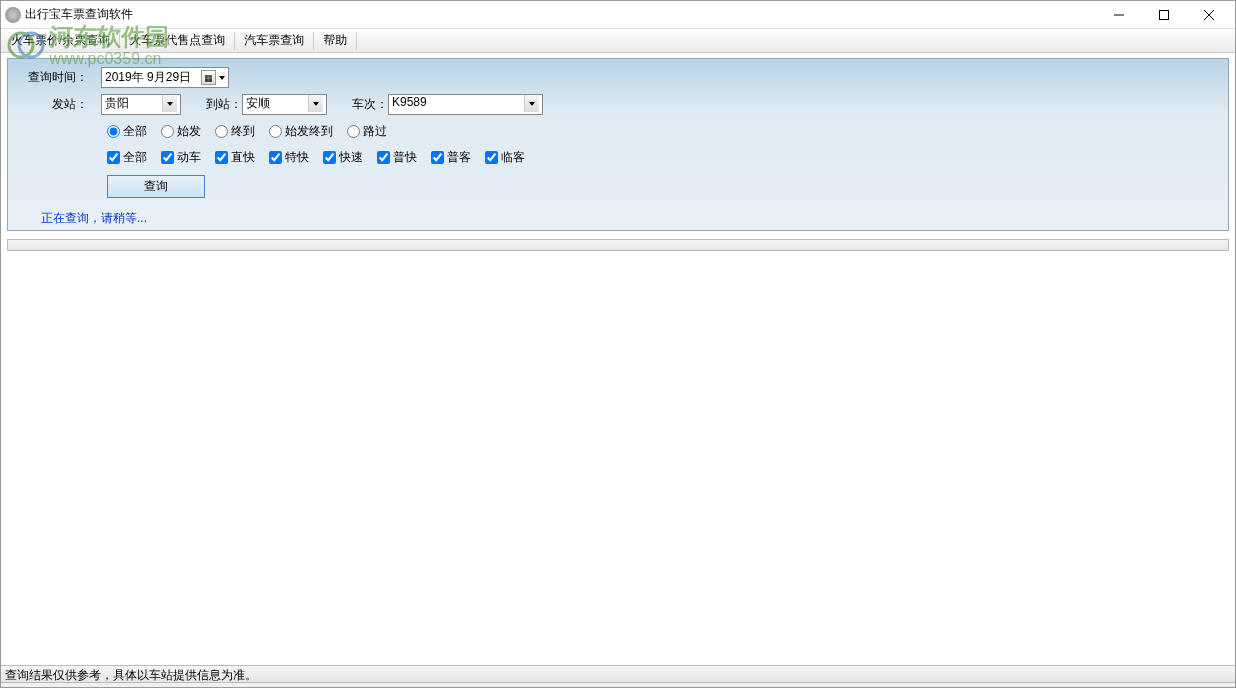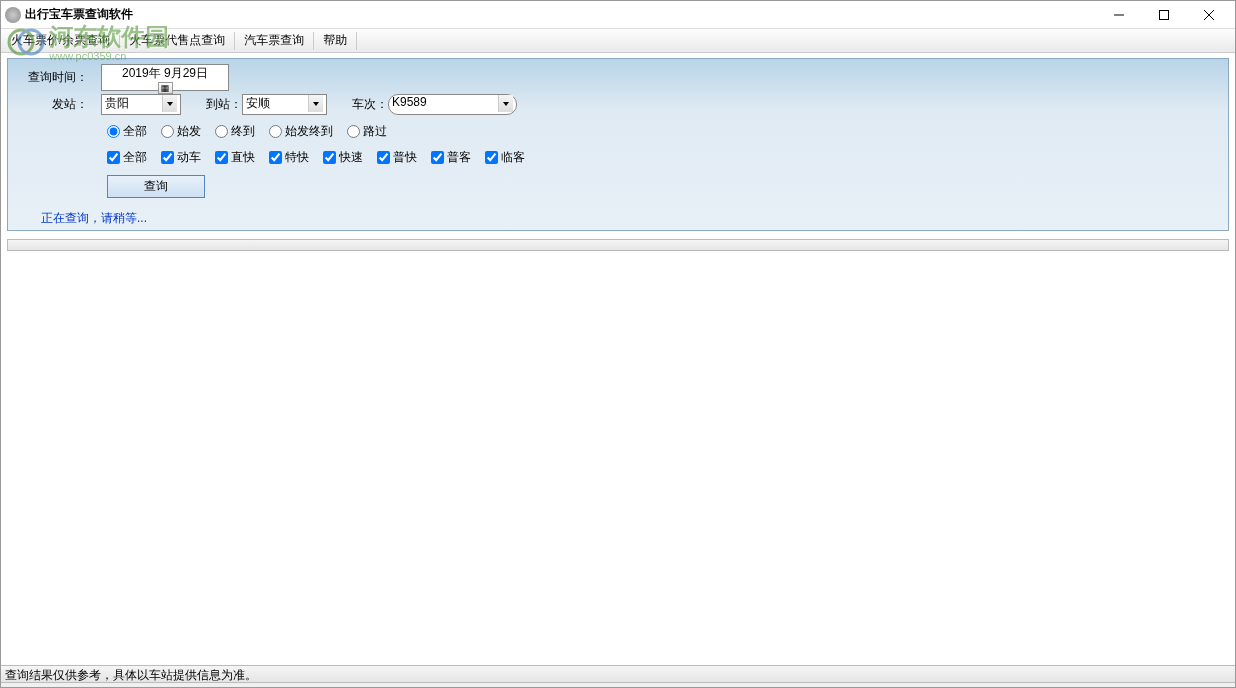--- a/index.html
+++ b/index.html
@@ -1,50 +1,50 @@
 <!DOCTYPE html>
 <html><head>
   <meta charset="utf-8">
   <style>
     * { margin: 0; padding: 0; box-sizing: border-box; font-family: "Microsoft YaHei", "SimSun", sans-serif; font-size: 12px; }
     body { background: #fff; width: 1236px; height: 688px; overflow: hidden; border: 1px solid #999; position: relative; }
     
-    .titlebar { height: 28px; background: #fff; display: flex; align-items: center; padding: 0 4px; border-bottom: 1px solid #ddd; font-weight: bold; }
+    .titlebar { height: 28px; background: #fff; display: flex; align-items: center; padding: 0 4px; border-bottom: 1px solid #ddd; }
     .titlebar .app-icon { width: 16px; height: 16px; margin-right: 4px; border-radius: 50%; background: radial-gradient(circle, #ccc, #888); }
     .titlebar .title { flex: 1; color: #000; }
     .titlebar .controls { display: flex; }
     .titlebar .ctrl { width: 45px; height: 28px; display: flex; align-items: center; justify-content: center; cursor: pointer; }
     
     .menubar { height: 24px; background: linear-gradient(#fdfdfd, #eaeaea); border-bottom: 1px solid #ccc; display: flex; align-items: center; padding-left: 2px; }
     .menubar .menu-item { padding: 3px 8px; cursor: pointer; color: #000; border-right: 0px solid #ddd; }
     .menubar .sep { width: 1px; height: 18px; background: #ccc; margin: 0 1px; }
     
     .watermark { position: absolute; top: 20px; left: 5px; pointer-events: none; opacity: 0.6; z-index: 100; }
     .watermark .wm-logo { width: 40px; height: 40px; display: inline-block; vertical-align: middle; }
     .watermark .wm-text { display: inline-block; vertical-align: middle; }
     .watermark .wm-text .t1 { color: #5a9e3d; font-size: 24px; font-weight: bold; text-shadow: 1px 1px 0 #fff; }
-    .watermark .wm-text .t2 { color: #5a9e3d; font-size: 11px; display: block; margin-top: -3px; }
+    .watermark .wm-text .t2 { color: #5a9e3d; font-size: 16px; display: block; margin-top: -3px; }
     
     .search-panel { margin: 5px 6px 0 6px; background: linear-gradient(to bottom, #b8d4e8 0%, #dfeaf3 30%, #e8f0f7 100%); border: 1px solid #8aa8c0; padding: 8px; height: 173px; }
     .row { display: flex; align-items: center; margin-bottom: 6px; height: 21px; }
     .label { width: 85px; text-align: right; padding-right: 13px; color: #000; }
     .label2 { padding-left: 25px; color: #000; }
     
-    .date-input { width: 128px; height: 27px; border: 1px solid #888; background: #fff; display: flex; align-items: center; padding: 0 3px; flex-direction: column; }
+    .date-input { width: 128px; height: 21px; border: 1px solid #888; background: #fff; display: flex; align-items: center; padding: 0 3px; }
     .date-input .val { flex: 1; }
     .date-input .cal-icon { width: 15px; height: 15px; border: 1px solid #999; background: linear-gradient(#fff, #ddd); display: flex; align-items: center; justify-content: center; font-size: 9px; }
     .date-input .dd { width: 0; height: 0; border-left: 3px solid transparent; border-right: 3px solid transparent; border-top: 4px solid #000; margin-left: 3px; }
     
     .combo { height: 21px; border: 1px solid #888; background: #fff; display: flex; align-items: flex-start; padding: 0 3px; }
     .combo .val { flex: 1; }
     .combo .dd { width: 15px; height: 17px; border-left: 1px solid #ccc; background: linear-gradient(#f5f5f5, #ddd); display: flex; align-items: center; justify-content: center; }
     .combo .dd::after { content: ""; width: 0; height: 0; border-left: 3px solid transparent; border-right: 3px solid transparent; border-top: 4px solid #000; }
     .w80 { width: 80px; }
     .w85 { width: 85px; }
-    .w145 { width: 129px; border-radius: 10px; }
+    .w145 { width: 155px; }
     
     .radio-row { display: flex; align-items: center; padding-left: 91px; margin-bottom: 6px; height: 20px; }
     .radio-item { display: flex; align-items: center; margin-right: 14px; cursor: pointer; }
     .radio-item input { margin-right: 3px; }
     
     .check-row { display: flex; align-items: center; padding-left: 91px; margin-bottom: 8px; height: 20px; }
     .check-item { display: flex; align-items: center; margin-right: 14px; cursor: pointer; }
     .check-item input { margin-right: 3px; }
     
     .btn-row { padding-left: 91px; }

